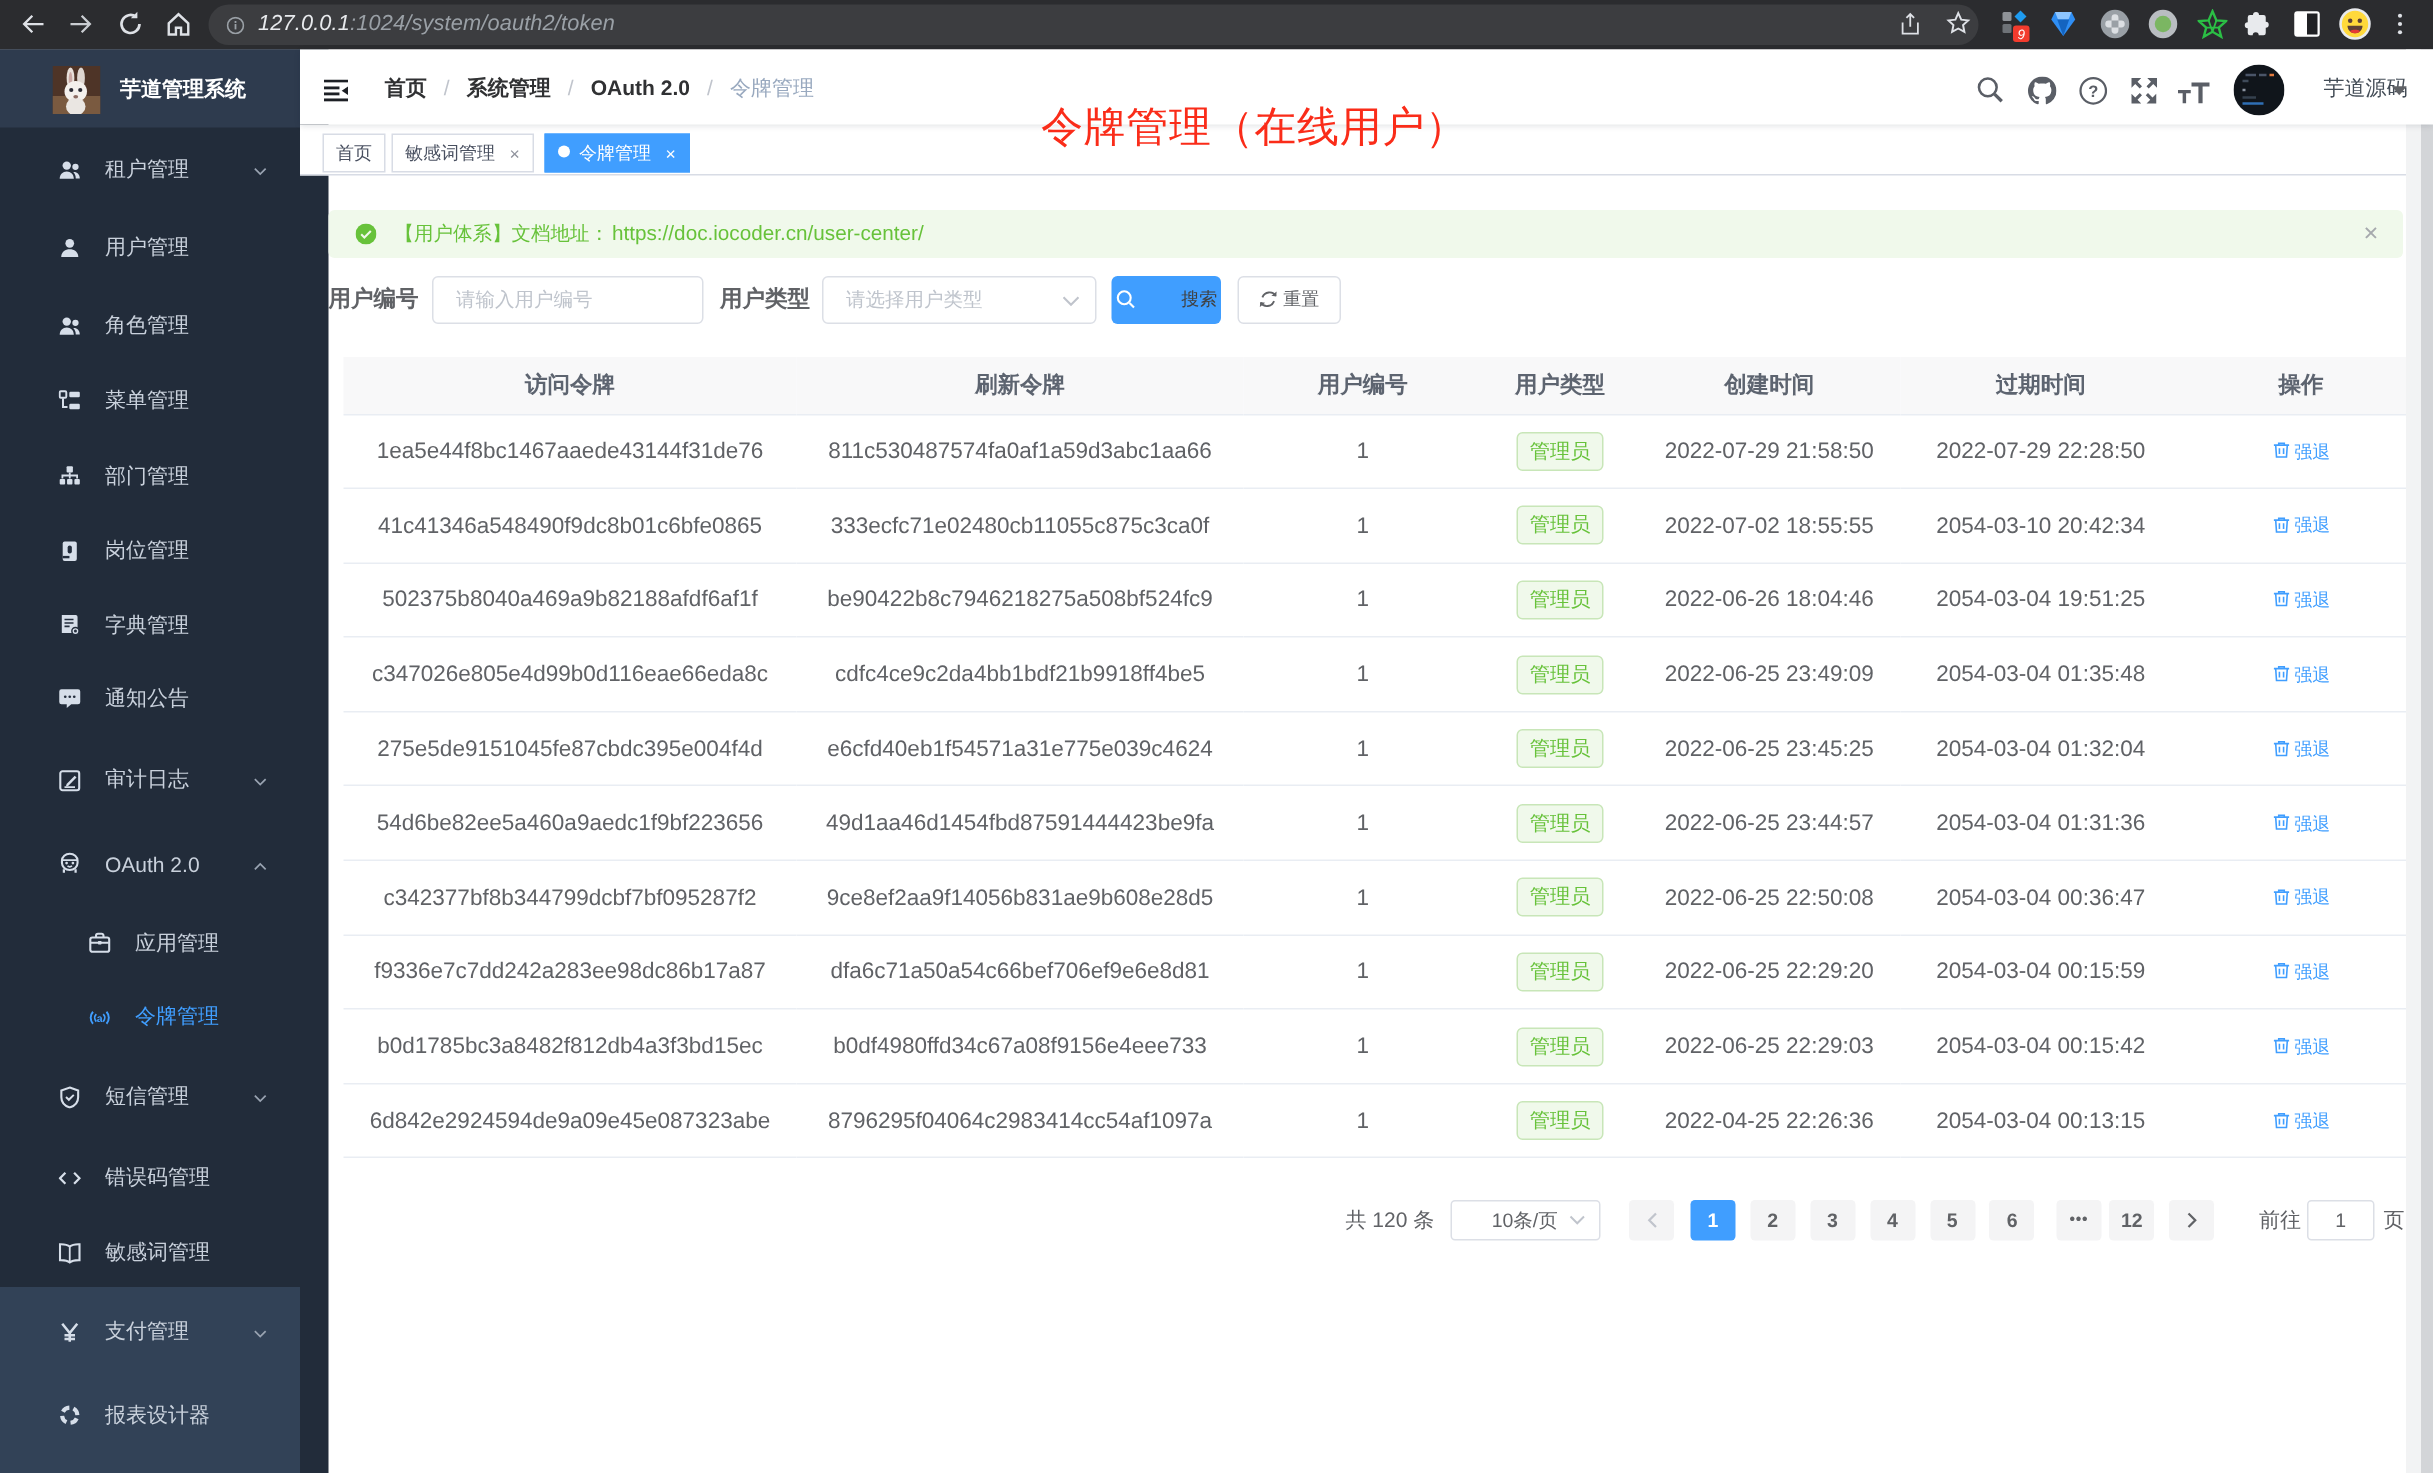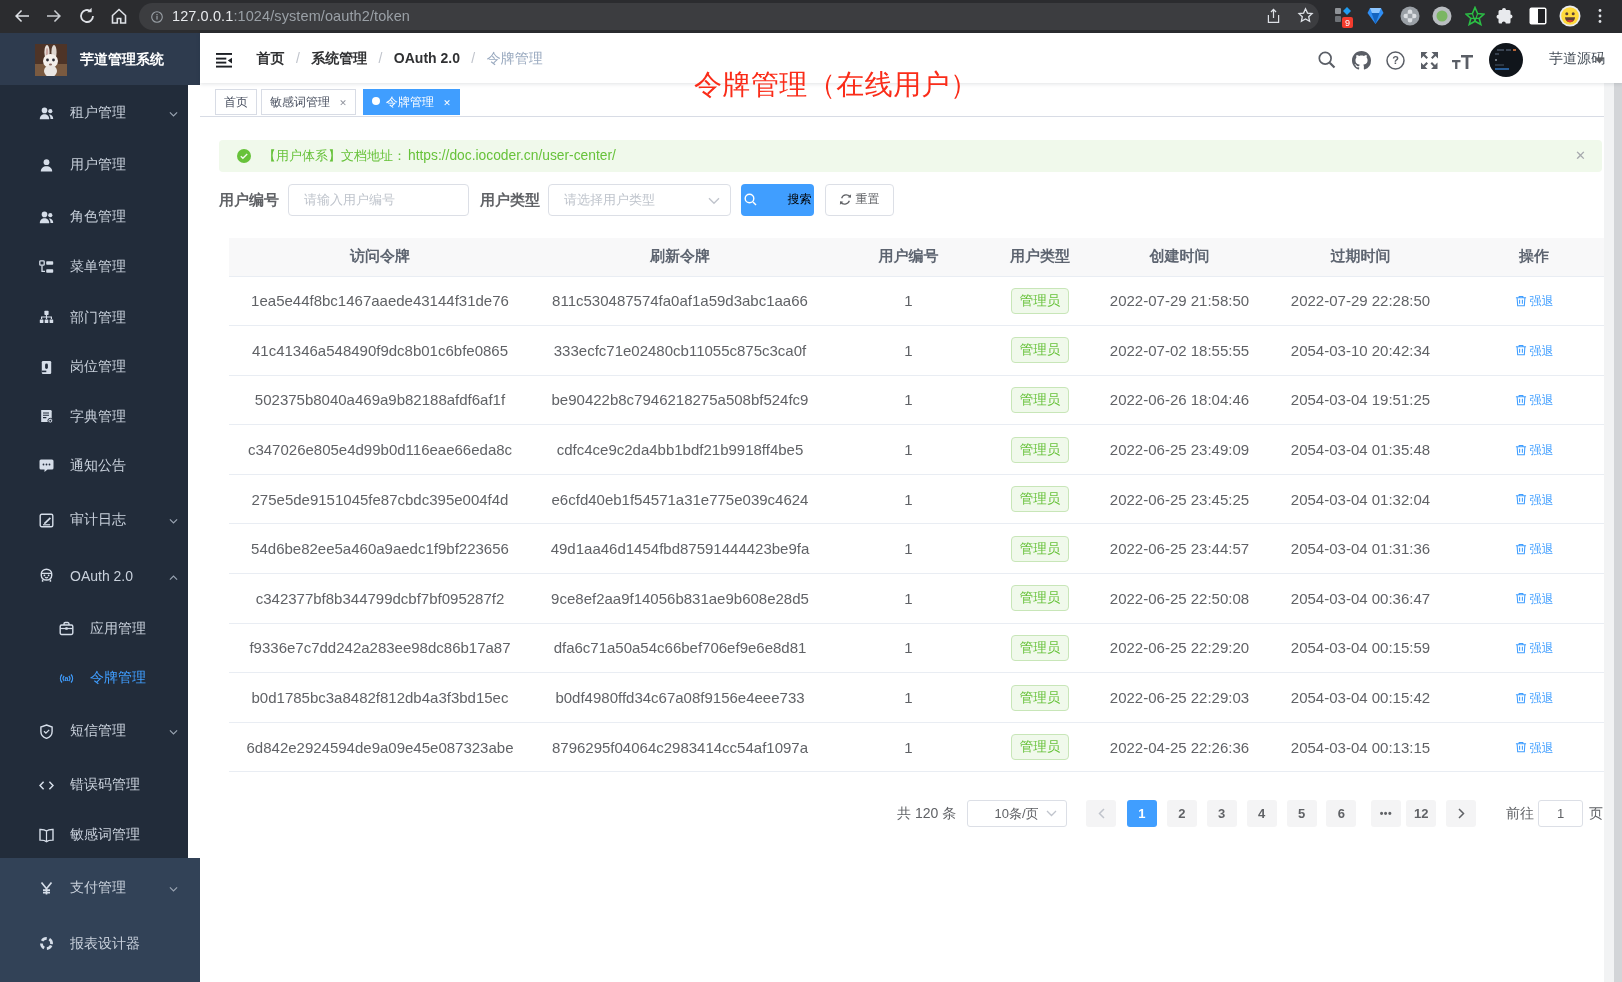--- a/index.html
+++ b/index.html
@@ -1,28 +1,28 @@
 <!DOCTYPE html>
 <html lang="zh"><head>
 <meta charset="utf-8">
 <style>
   * { margin:0; padding:0; box-sizing:border-box; }
   html,body { width:1622px; height:982px; overflow:hidden; }
   body { font-family:"Liberation Sans", sans-serif; }
   #page { position:relative; width:1622px; height:982px; background:#fff; overflow:hidden; }
 
   
-  #chrome { position:absolute; left:0; top:0; width:1622px; height:33px; background:#2b2c2f; }
+  #chrome { position:absolute; left:0; top:0; width:1622px; height:33px; background:#2b2c2f;font-style:italic; }
   #chrome svg { position:absolute; }
   #pill { position:absolute; left:139px; top:3px; width:1180px; height:27px; border-radius:14px; background:#3c3d40; }
   #urltext { position:absolute; left:172px; top:0; height:33px; line-height:33px; font-size:14.5px; color:#9aa0a6; letter-spacing:0.1px;}
   #urltext b { color:#e8eaed; font-weight:normal; }
 
   
-  #sidebar { position:absolute; left:0; top:33px; width:188px; height:949px; background:#222c3a; }
+  #sidebar { position:absolute; left:0; top:33px; width:219px; height:949px; background:#222c3a; }
   #logo { position:absolute; left:0; top:0; width:200px; height:52px; background:#2e3b4e; }
   #logo .ttl { position:absolute; left:80px; top:0; height:52px; line-height:52px; color:#fff; font-size:14px; font-weight:600; }
   #sidebottom { position:absolute; left:0; top:825px; width:200px; height:124px; background:#324257; }
   .mi { position:absolute; left:0; width:200px; height:50px; }
   .mi .ic { position:absolute; left:39px; top:50%; margin-top:-7.5px; width:15px; height:15px; }
   .mi .tx { position:absolute; left:70px; top:0; height:100%; display:flex; align-items:center; font-size:14px; color:#c9d1dc; }
   .mi .tx2 { left:90px; }
   .mi .ic2 { left:59px; }
   .mi .ar { position:absolute; right:22px; top:50%; margin-top:-3px; width:9px; height:9px; }
   .blue { color:#409eff !important; }
@@ -47,21 +47,21 @@
   
   #alert { position:absolute; left:219px; top:140px; width:1383px; height:32px; background:#f0f9eb; border-radius:4px; color:#67c23a; font-size:13px; line-height:32px; }
   #alert .txt { position:absolute; left:44px; top:0;text-align:center; }
   #alert .x { position:absolute; right:16px; top:0; color:#a6a9ad; font-size:13px; }
 
   
   #form { position:absolute; left:219px; top:183.5px; width:1383px; height:32px; font-size:14px; }
   .flabel { position:absolute; top:0; height:32px; line-height:32px; font-weight:700; color:#606266; font-size:15px; }
   .finput { position:absolute; top:0; height:32px; border:1px solid #dcdfe6; border-radius:4px; background:#fff; line-height:30px; color:#bfc4cc; padding-left:15px; font-size:13px; }
   .btn { position:absolute; top:0; height:32px; border-radius:4px; font-size:12px; display:flex; align-items:center; justify-content:center; gap:4px; }
-  #btn-search { left:522px; width:73px; background:#409eff; color:#000000;gap:31px; }
+  #btn-search { left:522px; width:73px; background:#409eff; color:#404040;gap:31px; }
   #btn-reset { left:605.5px; width:69px; background:#fff; border:1px solid #dcdfe6; color:#606266; }
 
   
   #tbl { position:absolute; left:229px; top:238px; width:1385px; border-collapse:collapse; table-layout:fixed; font-size:15px; color:#606266; }
   #tbl th { background:#f8f8f9; font-weight:700; color:#5d6470; height:38px; border-bottom:1px solid #e9edf3; text-align:center; font-size:15px; }
   #tbl td { height:49.6px; border-bottom:1px solid #e9edf3; text-align:center; background:#fff; }
   .gtag { display:inline-block; height:26px; line-height:24px; padding:0 8px; background:#f0f9eb; border:1px solid #c8e6b8; border-radius:4px; color:#67c23a; font-size:13.5px; }
   .oplink { color:#409eff; white-space:nowrap; font-size:12px; }
 
   

